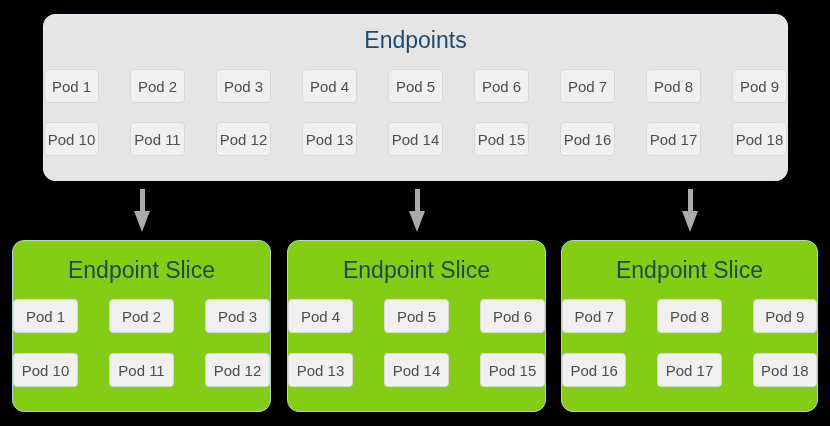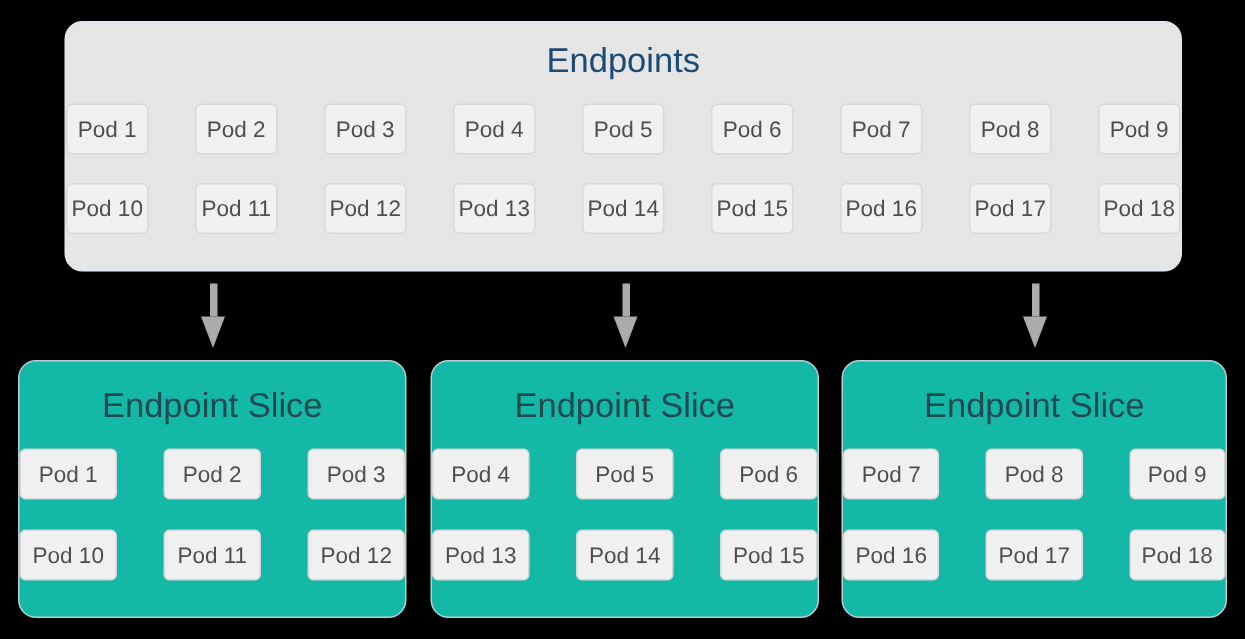--- a/index.html
+++ b/index.html
@@ -61,21 +61,21 @@
     border-top: 21px solid #ababab;
   }
   .arrow.a1 { left: 134px; }
   .arrow.a2 { left: 409px; }
   .arrow.a3 { left: 682px; }
 
   
   .slice-box {
     position: absolute; top: 240px;
     height: 172px;
-    background: #14b8a6;
+    background: #84cc16;
     border: 1px solid #b7ced2;
     border-radius: 12px;
     box-sizing: border-box;
   }
   .slice-box.s1 { left: 12px;  width: 259px; }
   .slice-box.s2 { left: 287px; width: 259px; }
   .slice-box.s3 { left: 561px; width: 257px; }
   .slice-title {
     margin-top: 14px;
     text-align: center;

